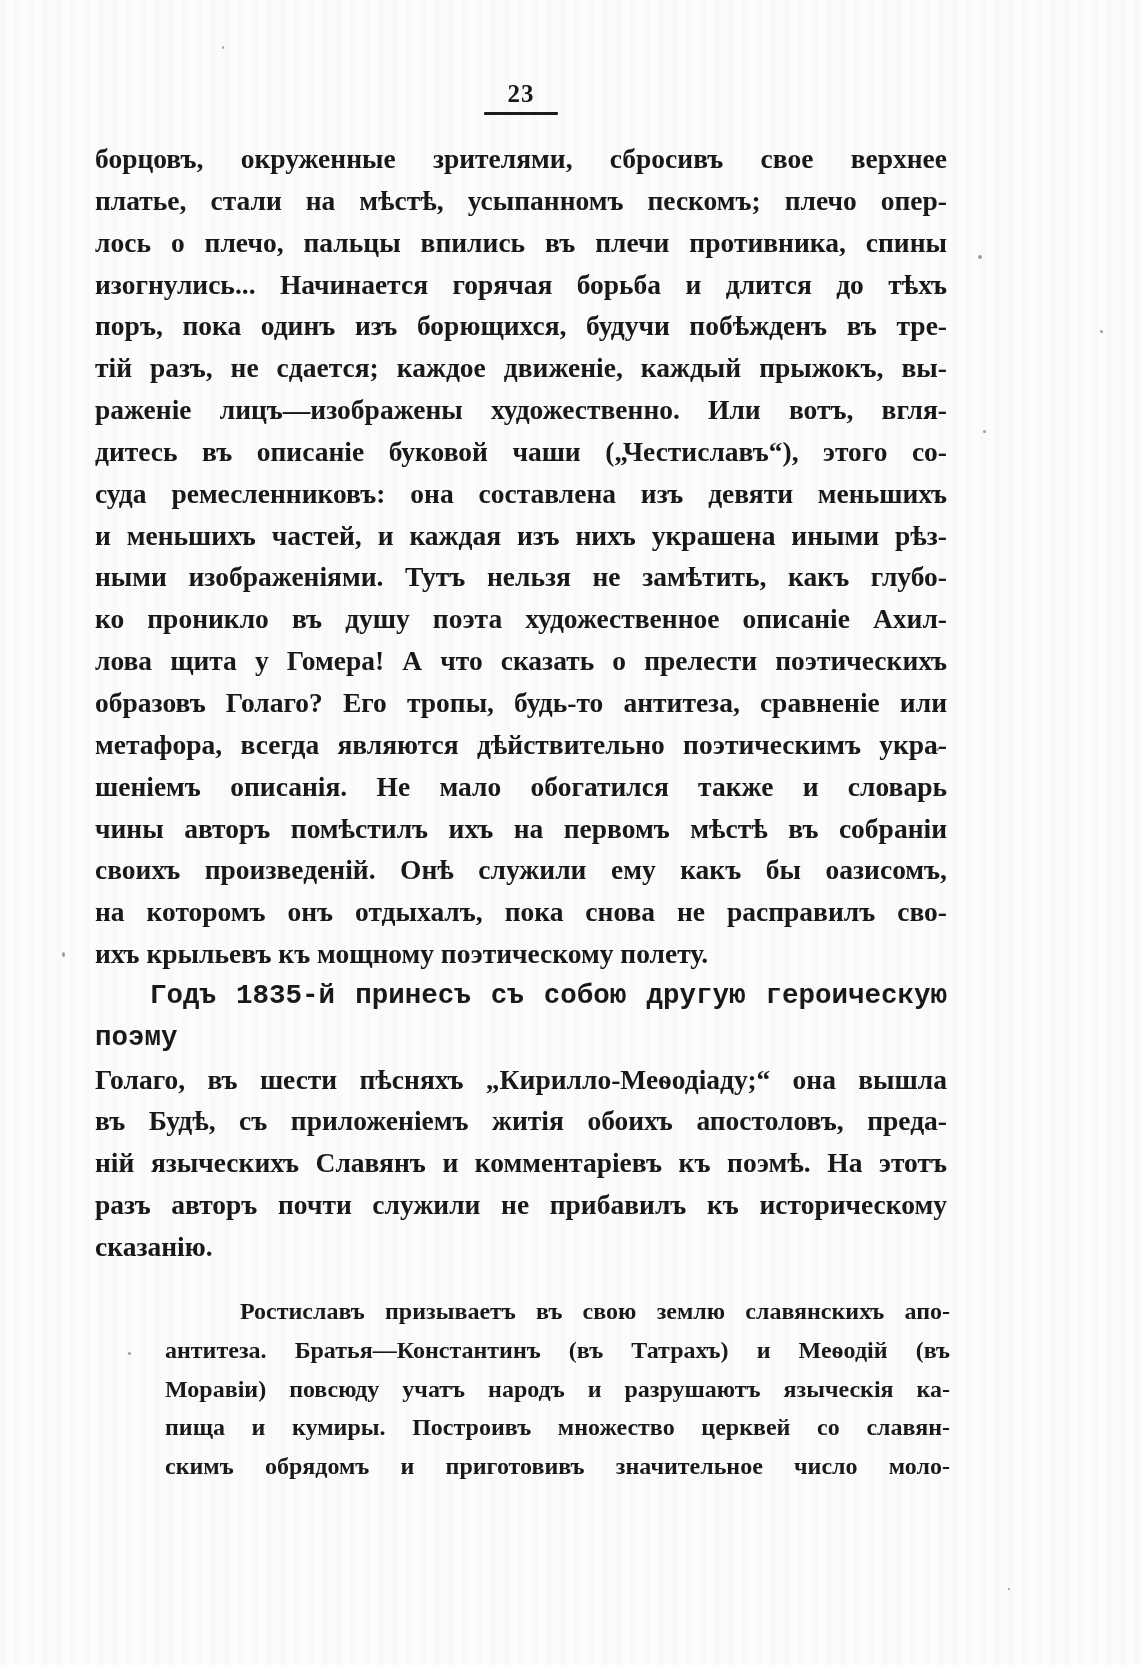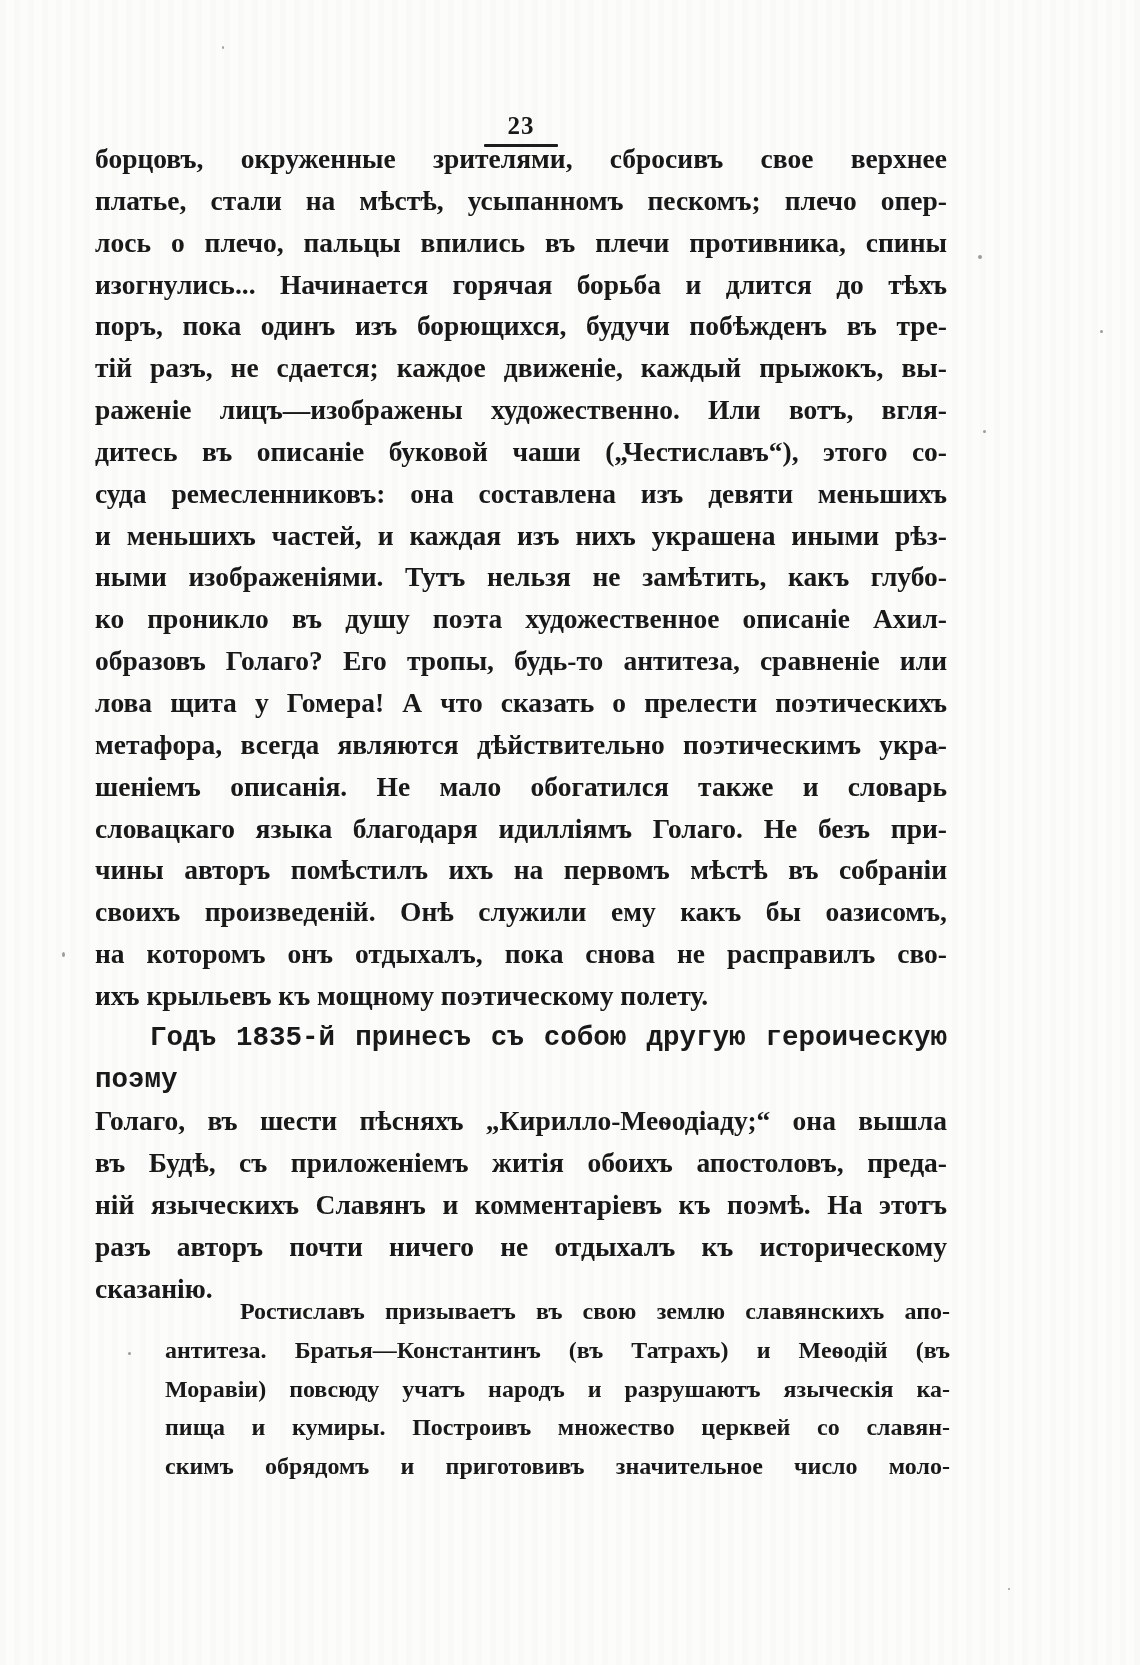--- a/index.html
+++ b/index.html
@@ -9,21 +9,20 @@
     background:#fcfcfa;
     background-image:repeating-linear-gradient(90deg, rgba(0,0,0,0.012) 0 6px, rgba(0,0,0,0) 6px 14px);
     font-family:"Liberation Serif","DejaVu Serif",serif;
     color:#191919;
     overflow:hidden;
     -webkit-font-smoothing:antialiased;
   }
   .pageno-block{
     position:absolute;left:95px;top:81px;width:852px;
     text-align:center;
-    margin-top:32px;
   }
   .pageno{
     font-size:25px;line-height:26px;font-weight:700;
     letter-spacing:1px;
   }
   .pageno-rule{
     width:74px;height:3px;background:#1c1c1c;
     margin:5px auto 0 auto;border-radius:1px;
   }
   .body-text{
@@ -66,36 +65,35 @@
       <div class="line">лось о плечо, пальцы впились въ плечи противника, спины</div>
       <div class="line">изогнулись...  Начинается горячая борьба и длится до тѣхъ</div>
       <div class="line">поръ, пока одинъ изъ борющихся, будучи побѣжденъ въ тре-</div>
       <div class="line">тій разъ, не сдается; каждое движеніе, каждый прыжокъ, вы-</div>
       <div class="line">раженіе лицъ—изображены художественно. Или вотъ, вгля-</div>
       <div class="line">дитесь въ описаніе буковой чаши („Честиславъ“), этого со-</div>
       <div class="line">суда ремесленниковъ: она составлена изъ девяти меньшихъ</div>
       <div class="line">и меньшихъ частей, и каждая изъ нихъ украшена иными рѣз-</div>
       <div class="line">ными изображеніями. Тутъ нельзя не замѣтить, какъ глубо-</div>
       <div class="line">ко проникло въ душу поэта художественное описаніе Ахил-</div>
+      <div class="line">лова щита у Гомера! А что сказать о прелести поэтическихъ</div>
       <div class="line">образовъ Голаго? Его тропы, будь-то антитеза, сравненіе или</div>
-      <div class="line">лова щита у Гомера! А что сказать о прелести поэтическихъ</div>
       <div class="line">метафора, всегда являются дѣйствительно поэтическимъ укра-</div>
       <div class="line">шеніемъ описанія.  Не мало обогатился также и словарь</div>
-      <div class="line">словацкаго языка благодаря идилліямъ Голаго. Не безъ при-</div>
       <div class="line">чины авторъ помѣстилъ ихъ на первомъ мѣстѣ въ собраніи</div>
       <div class="line">своихъ произведеній.  Онѣ служили ему какъ бы оазисомъ,</div>
       <div class="line">на которомъ онъ отдыхалъ, пока снова не расправилъ сво-</div>
       <div class="line eop">ихъ крыльевъ къ мощному поэтическому полету.</div>
     </div>
     <div>
       <div class="line ind1">Годъ 1835-й принесъ съ собою другую героическую поэму</div>
       <div class="line">Голаго, въ шести пѣсняхъ „Кирилло-Меѳодіаду;“ она вышла</div>
       <div class="line">въ Будѣ, съ приложеніемъ житія обоихъ апостоловъ, преда-</div>
       <div class="line">ній языческихъ Славянъ и комментаріевъ къ поэмѣ. На этотъ</div>
-      <div class="line">разъ авторъ почти ничего не отдыхалъ къ историческому</div>
+      <div class="line">разъ авторъ почти служили не прибавилъ къ историческому</div>
       <div class="line eop">сказанію.</div>
     </div>
   </div>
 
   <div class="excerpt">
     <div class="line ind2">Ростиславъ призываетъ въ свою землю славянскихъ апо-</div>
     <div class="line">антитеза. Братья—Константинъ (въ Татрахъ) и Меѳодій (въ</div>
     <div class="line">Моравіи) повсюду учатъ народъ и разрушаютъ языческія ка-</div>
     <div class="line">пища и кумиры. Построивъ множество церквей со славян-</div>
     <div class="line">скимъ обрядомъ и приготовивъ значительное число моло-</div>

